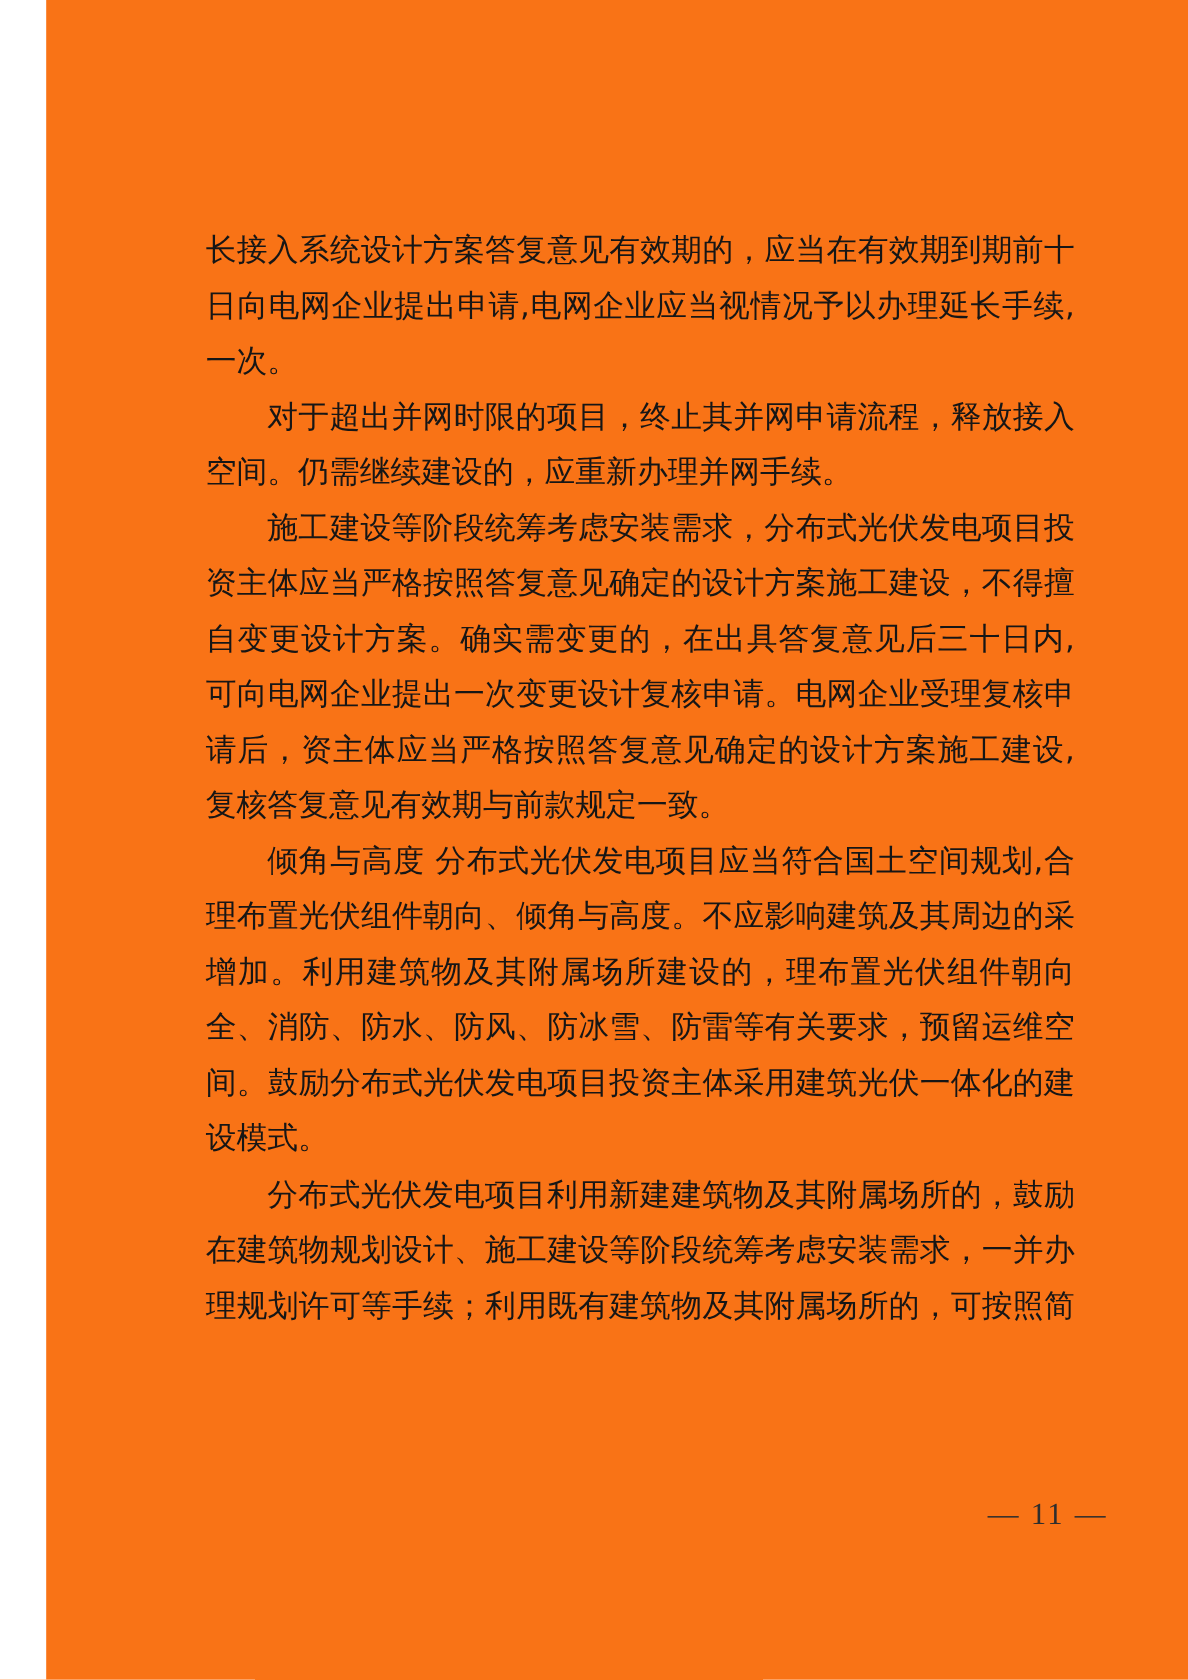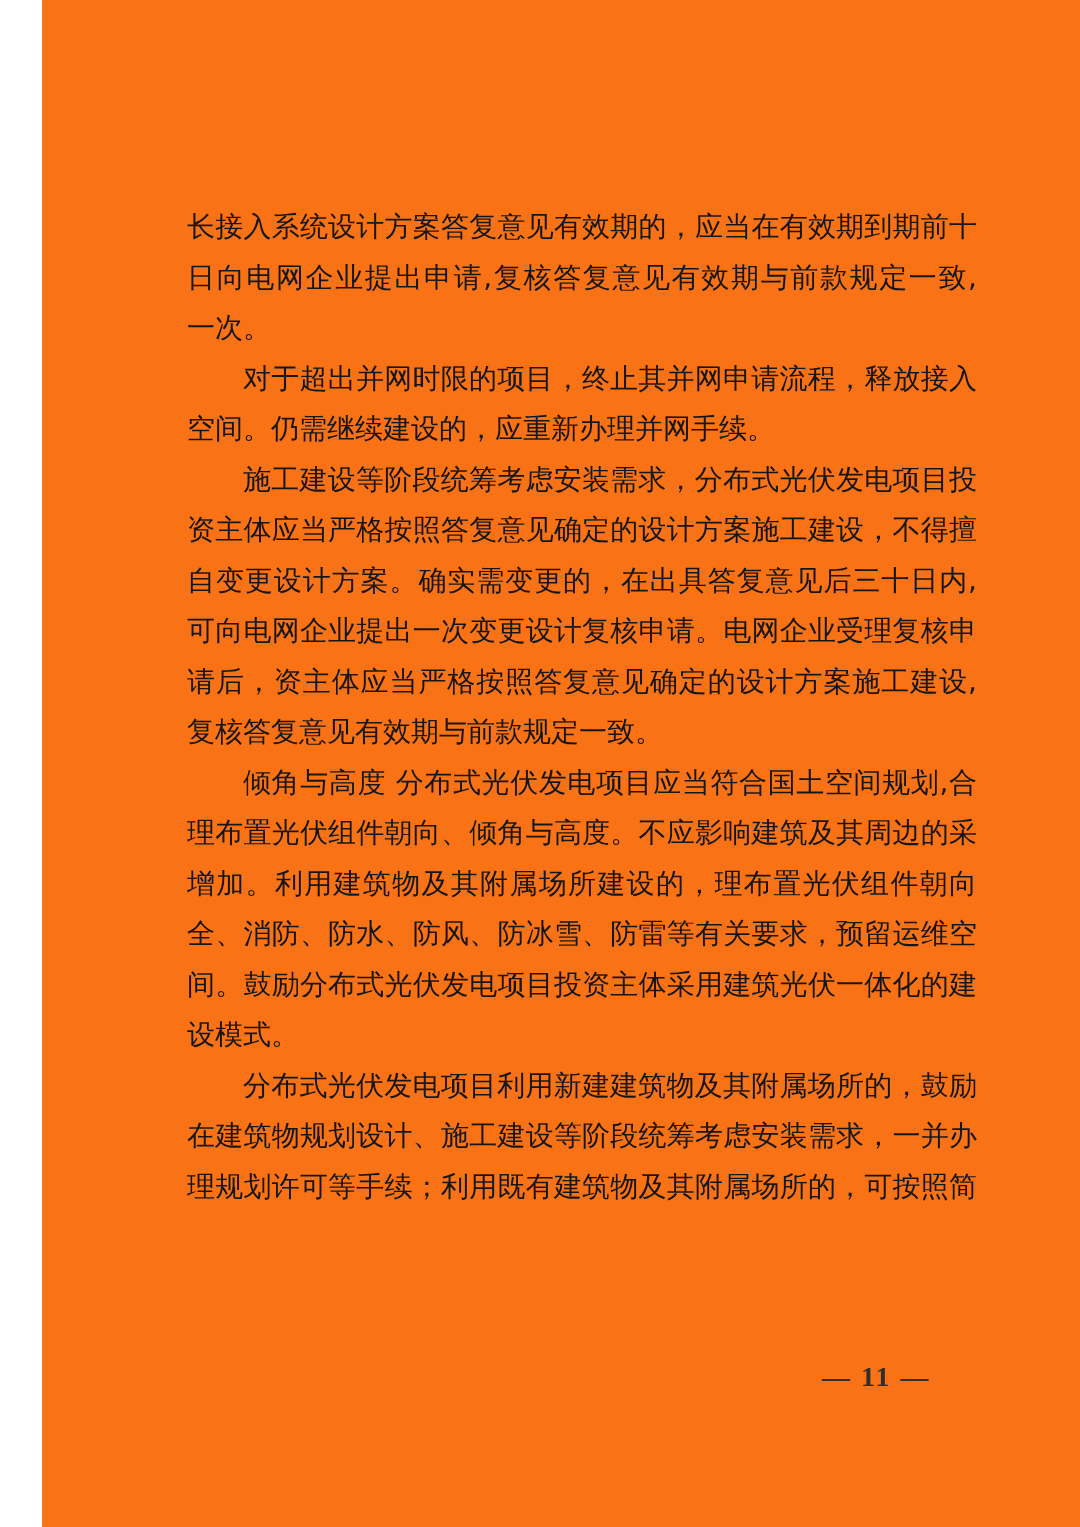--- a/index.html
+++ b/index.html
@@ -49,35 +49,34 @@
   .text-line.indent {
     padding-left: 56px;
   }
   .page-footer {
     position: absolute;
     left: 780px;
     top: 1355px;
     width: 185px;
     height: 44px;
     line-height: 44px;
-    text-align: left;
+    text-align: right;
     font-family: "Liberation Serif", "DejaVu Serif", serif;
     font-size: 28px;
     color: #2e2e2e;
     letter-spacing: 2px;
-    font-weight: bold;
   }
 </style>
 </head>
 <body>
 
 <div class="doc-page">
   <div class="text-block">
       <div class="text-line justify">长接入系统设计方案答复意见有效期的，应当在有效期到期前十</div>
-      <div class="text-line justify">日向电网企业提出申请,复核答复意见有效期与前款规定一致,</div>
+      <div class="text-line justify">日向电网企业提出申请,电网企业应当视情况予以办理延长手续,</div>
       <div class="text-line">一次。</div>
       <div class="text-line justify indent">对于超出并网时限的项目，终止其并网申请流程，释放接入</div>
       <div class="text-line">空间。仍需继续建设的，应重新办理并网手续。</div>
       <div class="text-line justify indent">施工建设等阶段统筹考虑安装需求，分布式光伏发电项目投</div>
       <div class="text-line justify">资主体应当严格按照答复意见确定的设计方案施工建设，不得擅</div>
       <div class="text-line justify">自变更设计方案。确实需变更的，在出具答复意见后三十日内,</div>
       <div class="text-line justify">可向电网企业提出一次变更设计复核申请。电网企业受理复核申</div>
       <div class="text-line justify">请后，资主体应当严格按照答复意见确定的设计方案施工建设,</div>
       <div class="text-line">复核答复意见有效期与前款规定一致。</div>
       <div class="text-line justify indent">倾角与高度 分布式光伏发电项目应当符合国土空间规划,合</div>

